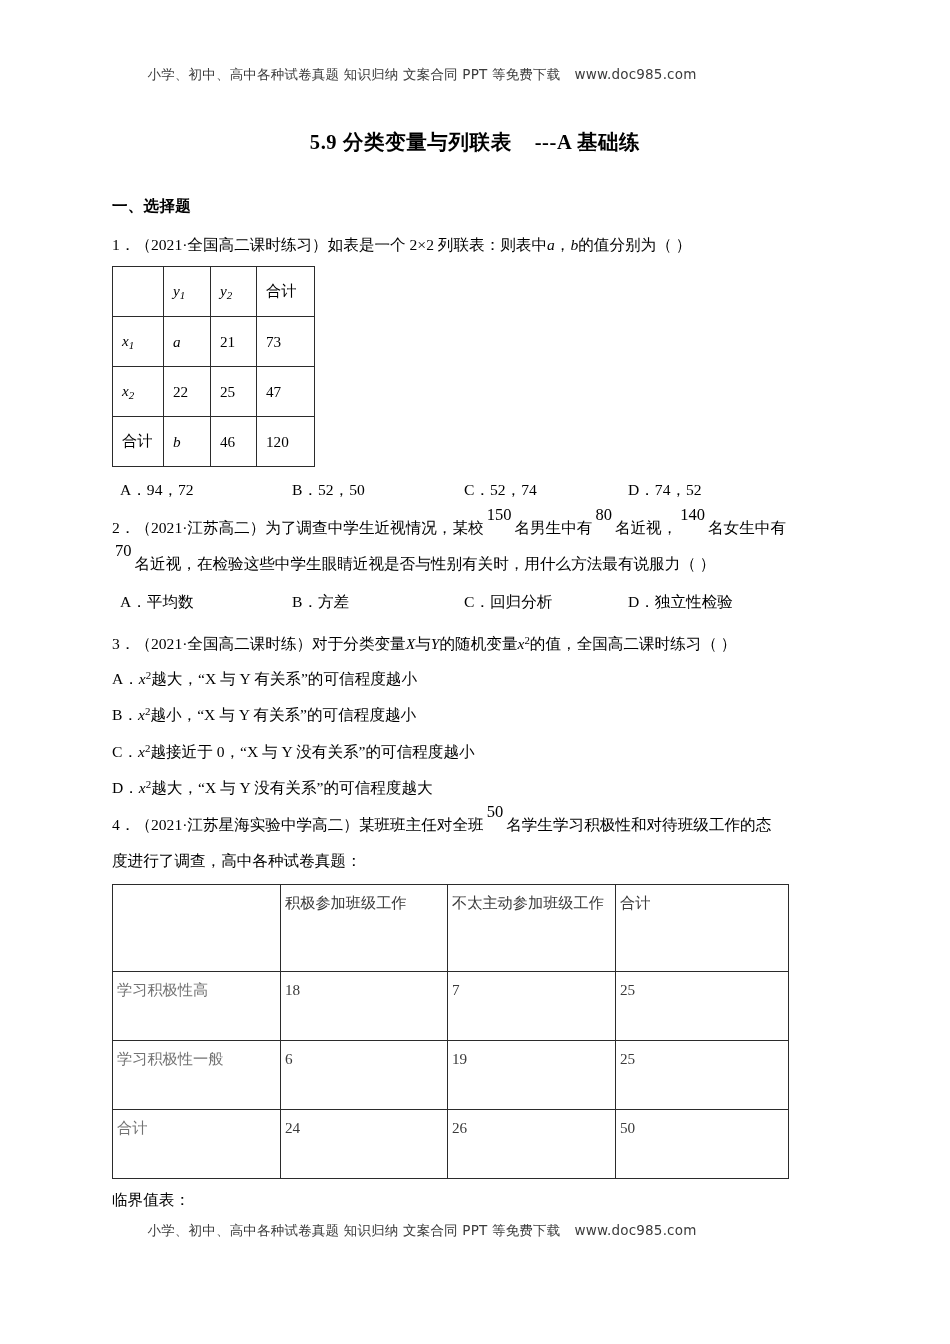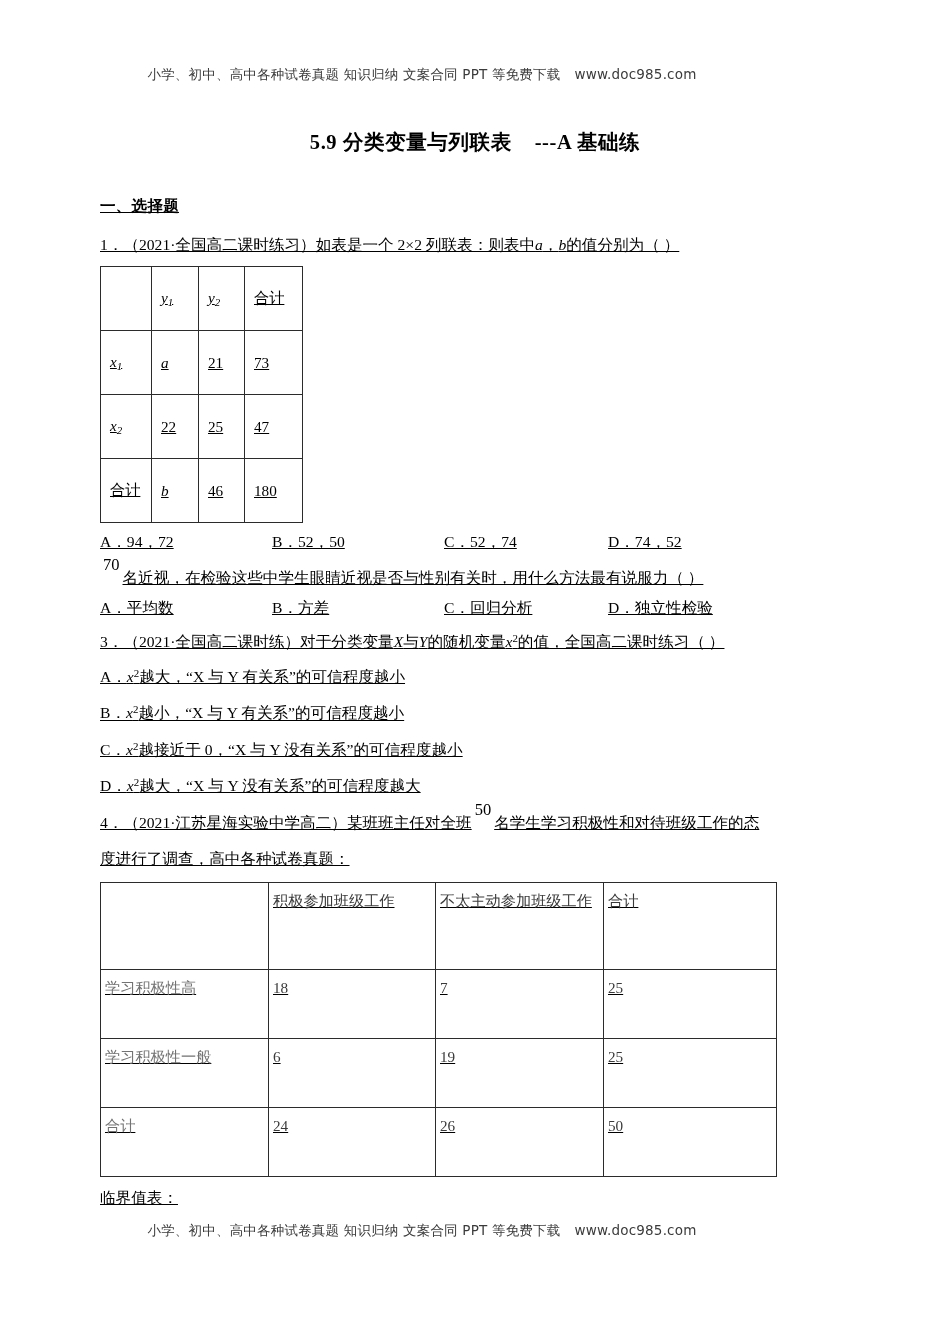--- a/index.html
+++ b/index.html
@@ -49,44 +49,43 @@
     text-align: center;
     font-weight: bold;
     font-size: 20.5px;
     letter-spacing: .6px;
     white-space: pre;
   }
 
   
   .content {
     position: absolute;
-    left: 100px;
+    left: 112px;
     top: 196px;
     width: 742px;
-    text-decoration: underline;
   }
 
   .section-head {
     font-weight: bold;
     font-size: 15.5px;
     margin: 0 0 13px 0;
     letter-spacing: .3px;
   }
 
   .q-line {
     font-size: 15.6px;
     line-height: 30px;
     margin: 0;
     white-space: nowrap;
   }
 
   .opt-row {
     font-size: 15.6px;
     line-height: 30px;
-    margin: 0;
+    margin: 8px;
     display: flex;
     white-space: nowrap;
   }
   .opt-row > span { display: inline-block; }
   .opt-w1 { width: 172px; }
   .opt-w2 { width: 172px; }
   .opt-w3 { width: 164px; }
 
   .opt-line {
     font-size: 15.6px;
@@ -126,21 +125,21 @@
   }
 
   
   #table-contingency {
     margin: 6px 0 4px 0;
     table-layout: fixed;
     width: 202px;
   }
   #table-contingency td {
     height: 41px;
-    padding: 11px 9px;
+    padding: 4px 9px;
     text-align: left;
   }
   #table-contingency col.c0 { width: 51px; }
   #table-contingency col.c1 { width: 47px; }
   #table-contingency col.c2 { width: 46px; }
   #table-contingency col.c3 { width: 58px; }
 
   
   #table-participation {
     margin: 8px 0 6px 0;
@@ -210,32 +209,35 @@
         <tr>
           <td><span class="mi">x</span><span class="sub">2</span></td>
           <td>22</td>
           <td>25</td>
           <td>47</td>
         </tr>
         <tr>
           <td>合计</td>
           <td class="mi">b</td>
           <td>46</td>
-          <td>180</td>
+          <td>120</td>
         </tr>
       </tbody>
     </table>
 
     <div class="opt-row">
       <span class="opt-w1">A．94，72</span>
       <span class="opt-w2">B．52，50</span>
       <span class="opt-w3">C．52，74</span>
       <span>D．74，52</span>
     </div>
 
+    <p class="q-line">
+      <span>2．（2021·江苏高二）为了调查中学生近视情况，某校</span><span class="eqnum">150</span><span>名男生中有</span><span class="eqnum">80</span><span>名近视，</span><span class="eqnum">140</span><span>名女生中有</span>
+    </p>
     <div class="spacer-sm"></div>
     <p class="q-line">
       <span class="eqnum">70</span><span>名近视，在检验这些中学生眼睛近视是否与性别有关时，用什么方法最有说服力（        ）</span>
     </p>
 
     <div class="opt-row">
       <span class="opt-w1">A．平均数</span>
       <span class="opt-w2">B．方差</span>
       <span class="opt-w3">C．回归分析</span>
       <span>D．独立性检验</span>

